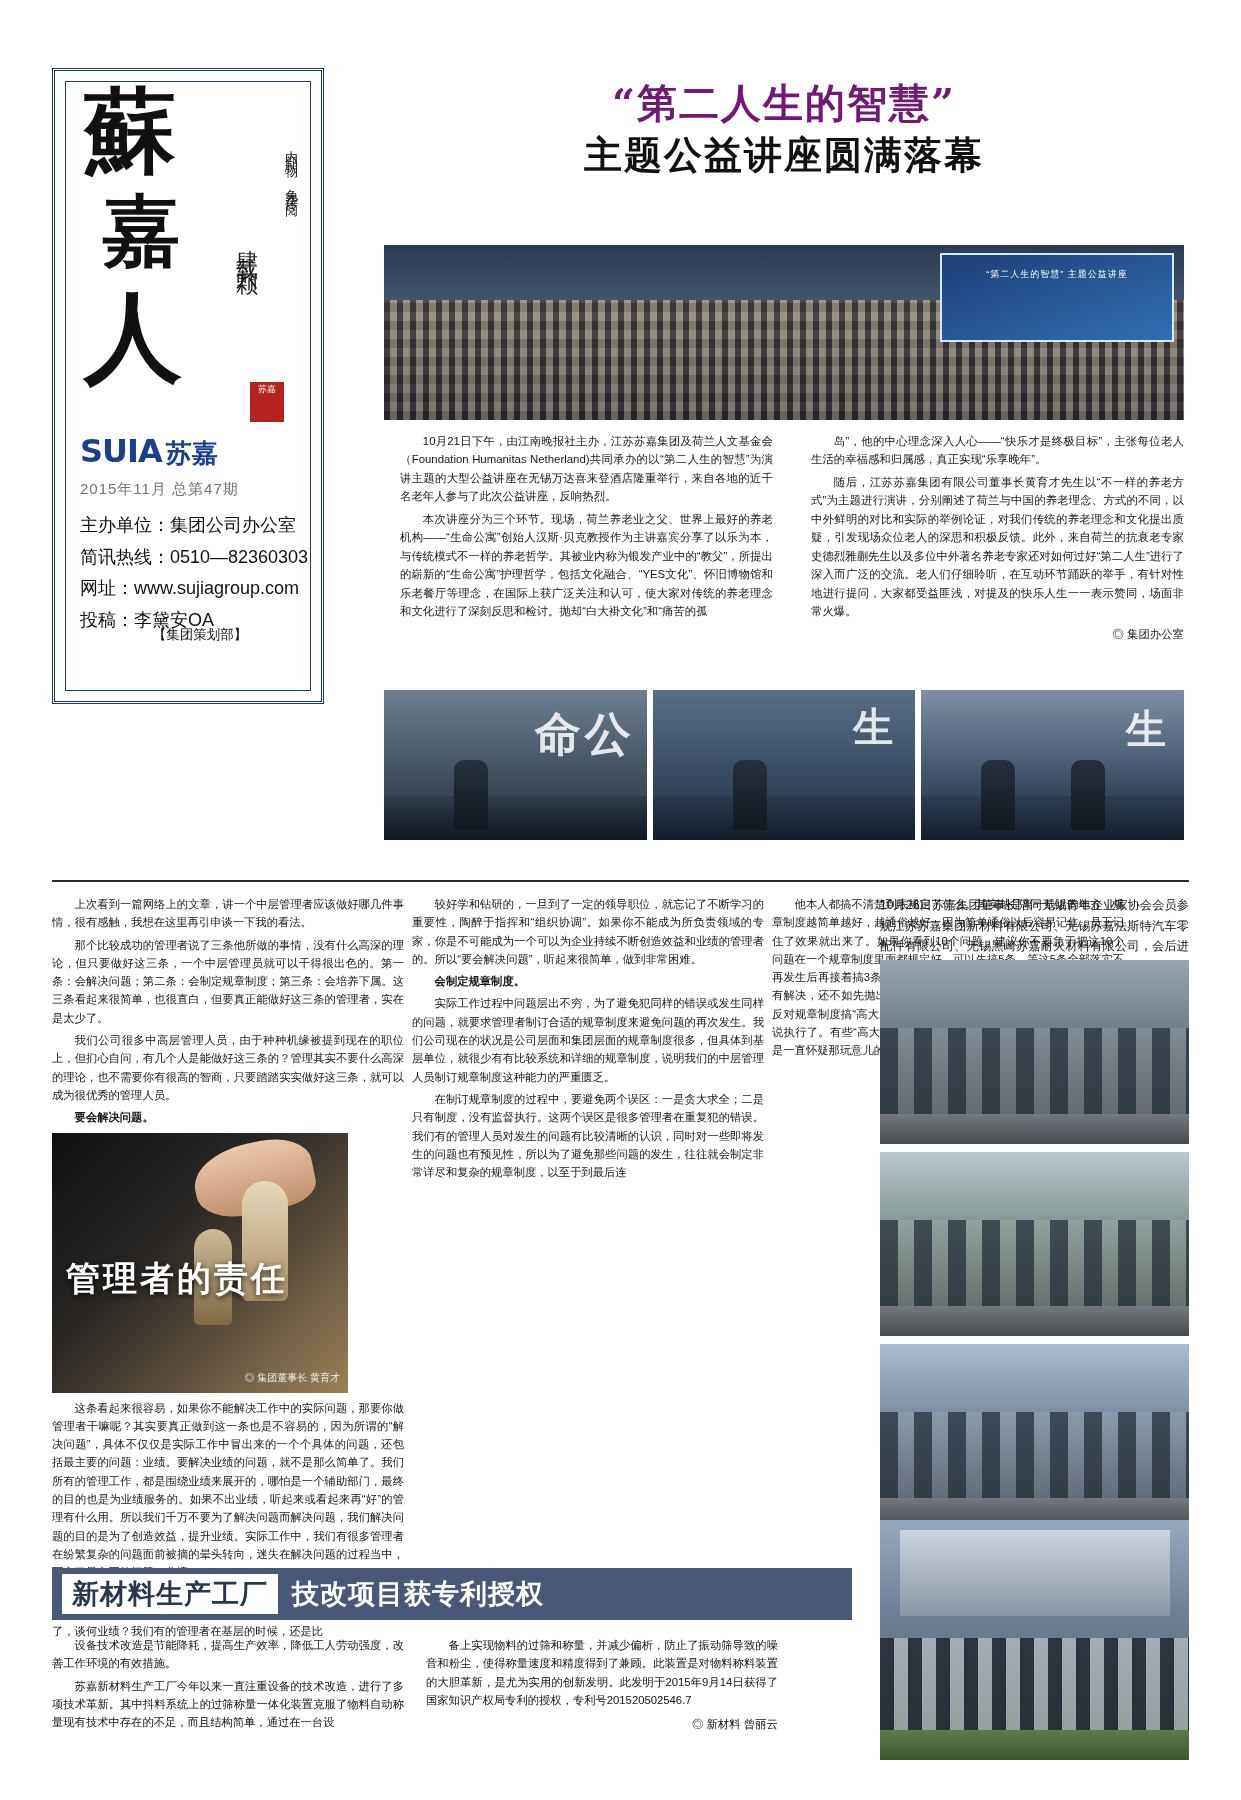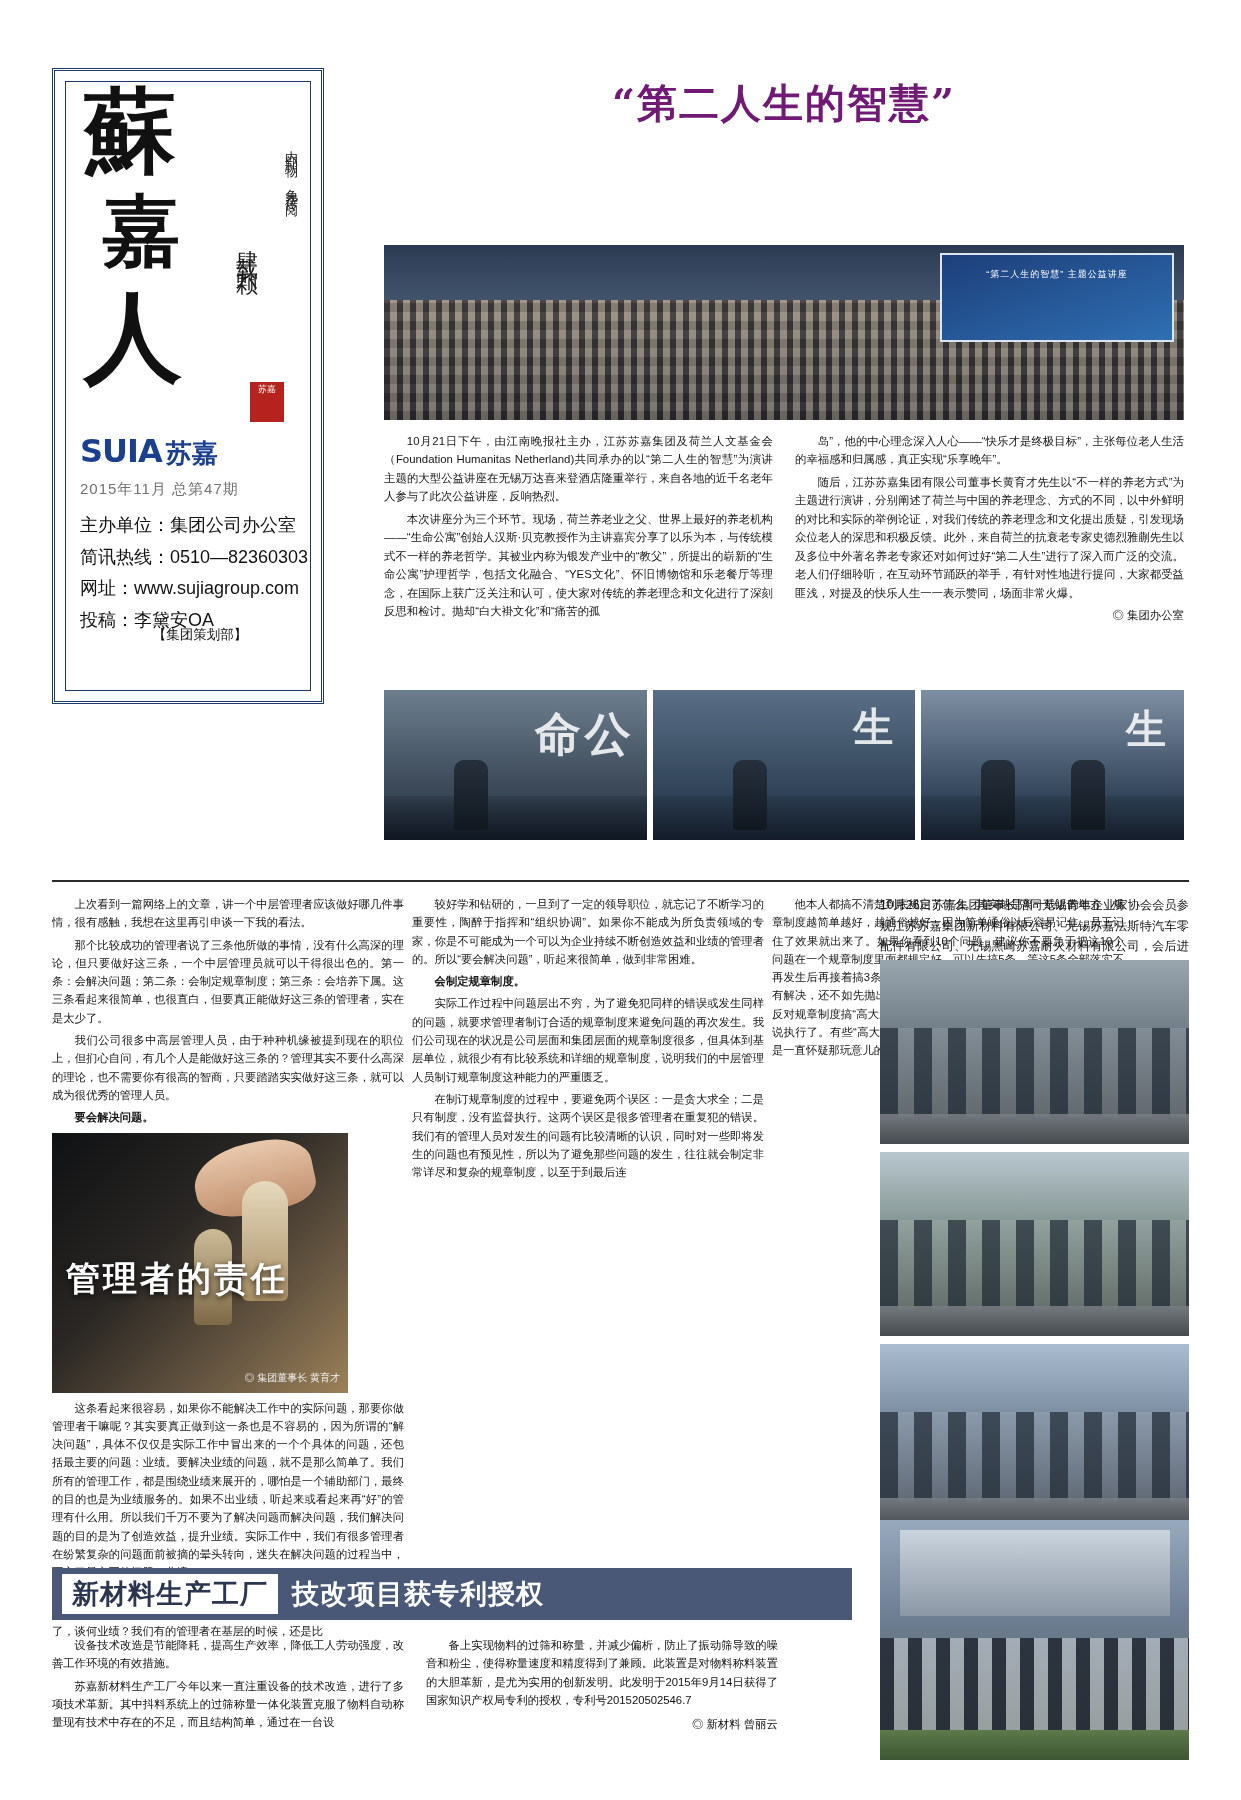--- a/index.html
+++ b/index.html
@@ -210,21 +210,21 @@
     display: flex;
     gap: 22px;
   }
   .lead-col {
     flex: 1;
     font-size: 11.4px;
     line-height: 1.62;
     text-align: justify;
     color: #161616;
   }
-  .lead-col p { margin: 0 0 4px 0; text-indent: 2em; }
+  .lead-col p { margin: 0 0 4px 16px; text-indent: 2em; }
   .sign-right {
     text-align: right;
     font-size: 11.4px;
     margin-top: 4px;
   }
 
   
   .photo-row3 {
     position: absolute;
     left: 384px;
@@ -489,20 +489,21 @@
         <div>简讯热线：0510—82360303</div>
         <div>网址：www.sujiagroup.com</div>
         <div>投稿：李黛安OA</div>
       </div>
       <div class="dept">【集团策划部】</div>
     </div>
   </div>
 
   <div class="headline">
     <div class="l1">“第二人生的智慧”</div>
+    <div class="l2">主题公益讲座圆满落幕</div>
   </div>
 
   <div class="hero-photo">
     <div class="crowd"></div>
     <div class="stage">
       <div class="stage-txt">“第二人生的智慧”
 主题公益讲座</div>
     </div>
   </div>
 

